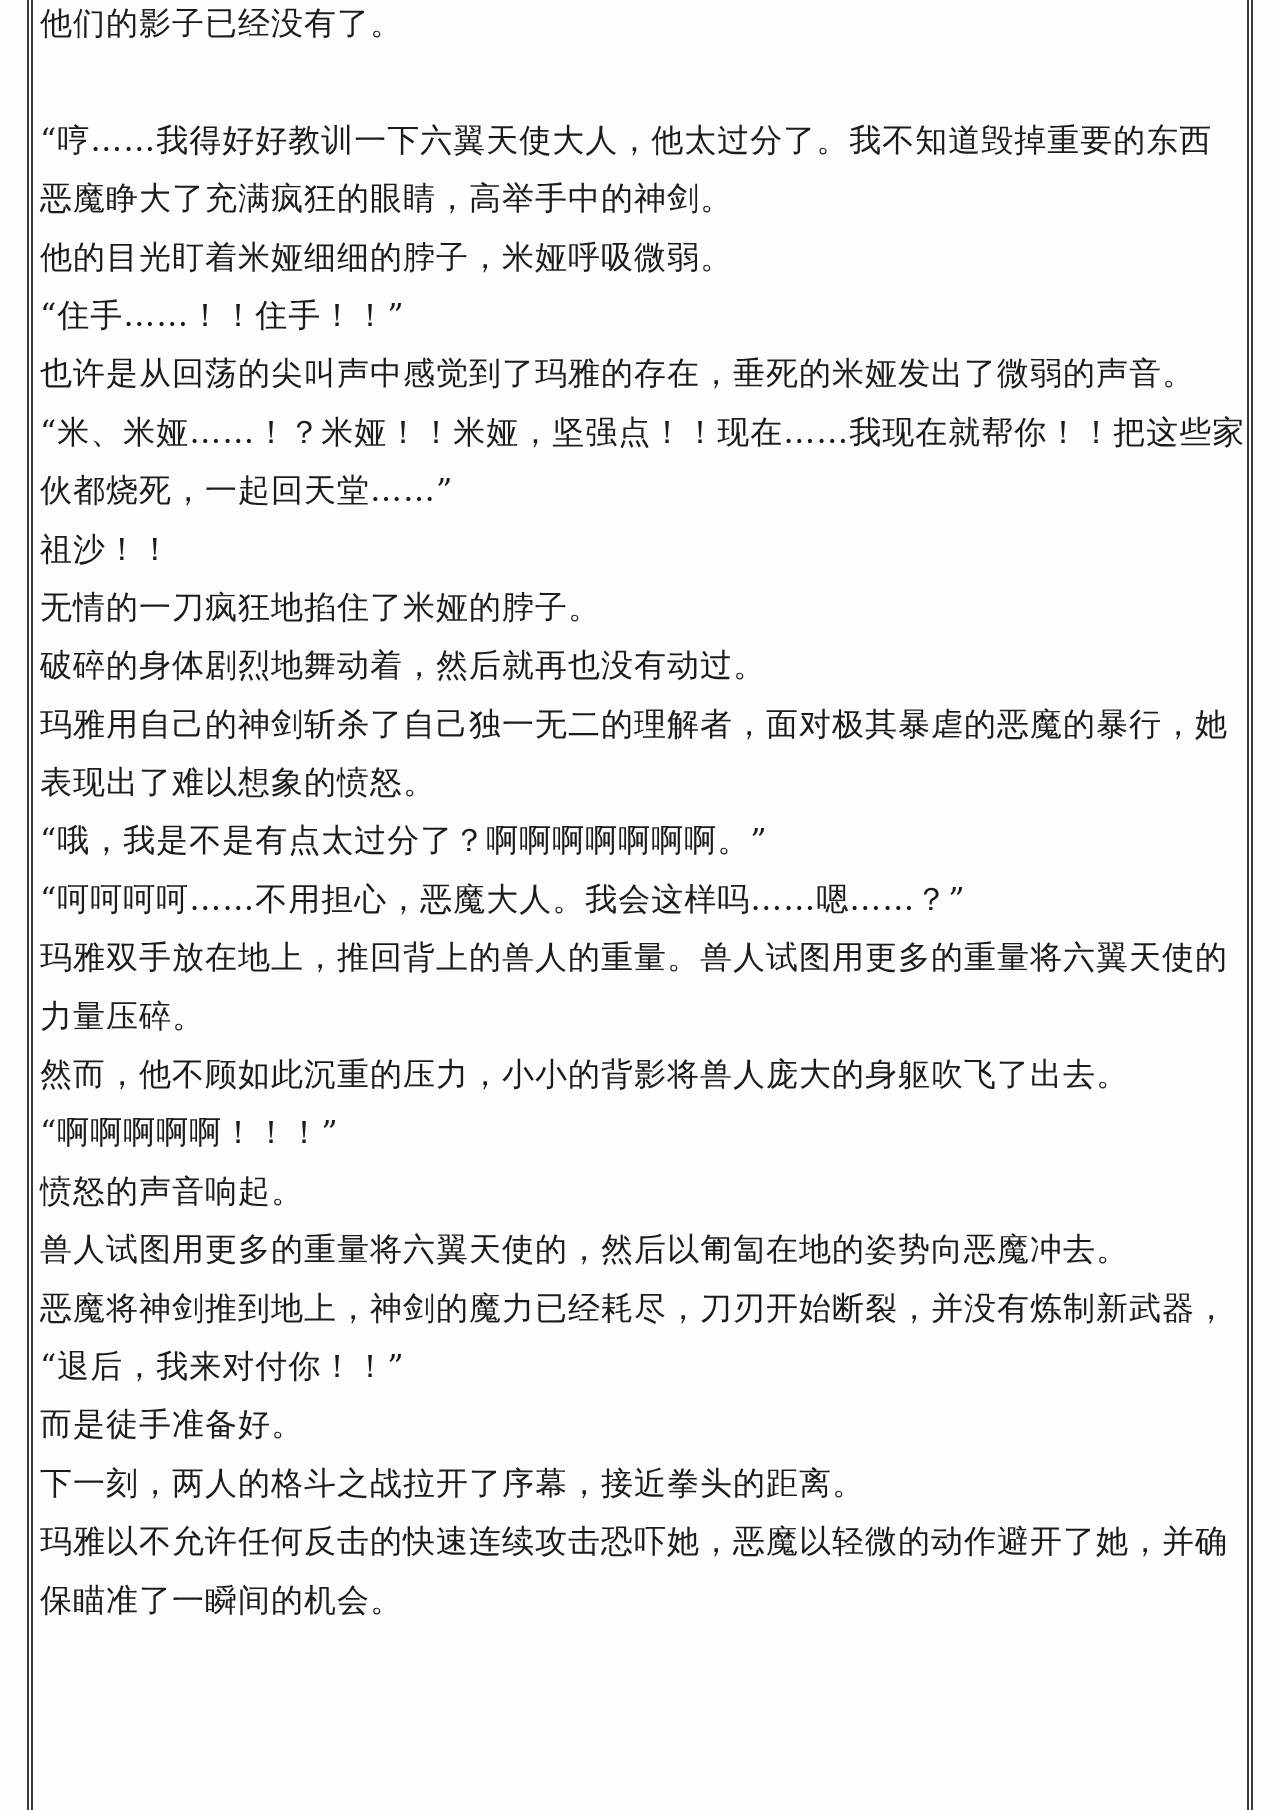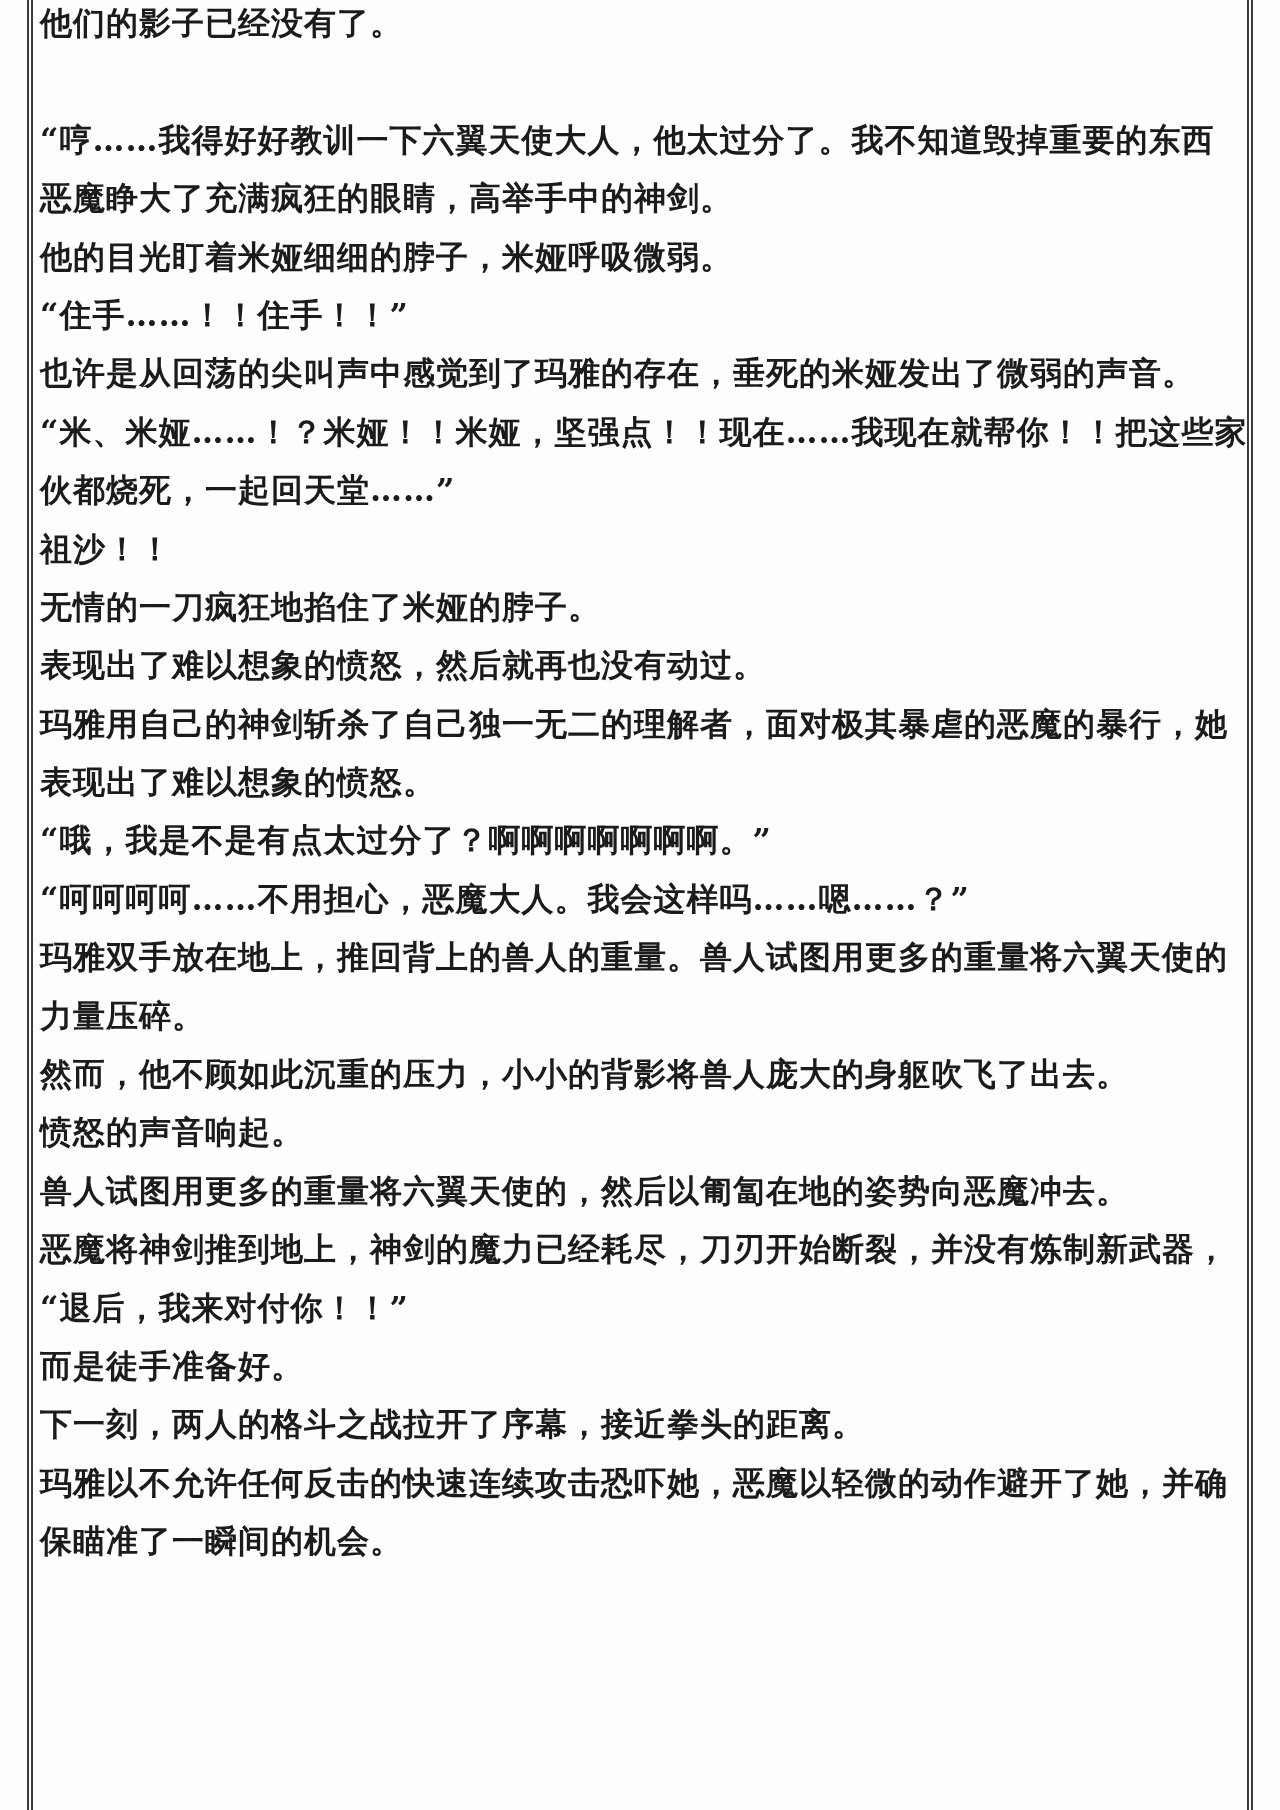--- a/index.html
+++ b/index.html
@@ -38,41 +38,42 @@
     margin: 0;
     overflow: visible;
   }
   .row.blank {
     
   }
 </style>
 </head>
 <body style="background: rgb(253, 253, 253);">
 
-<div class="page-frame" style="border-left-color: rgb(59, 59, 59); border-right-color: rgb(59, 59, 59); background: rgb(253, 253, 253); font-weight: bold;">
+<div class="page-frame" style="border-left-color: rgb(59, 59, 59); border-right-color: rgb(59, 59, 59); background: rgb(253, 253, 253);">
   <div class="text-column" id="rows-host" style="color: rgb(27, 27, 27);">
       <p class="row">他们的影子已经没有了。</p>
       <p class="row blank"></p>
       <p class="row">“哼……我得好好教训一下六翼天使大人，他太过分了。我不知道毁掉重要的东西</p>
       <p class="row">恶魔睁大了充满疯狂的眼睛，高举手中的神剑。</p>
       <p class="row">他的目光盯着米娅细细的脖子，米娅呼吸微弱。</p>
       <p class="row">“住手……！！住手！！”</p>
       <p class="row">也许是从回荡的尖叫声中感觉到了玛雅的存在，垂死的米娅发出了微弱的声音。</p>
       <p class="row">“米、米娅……！？米娅！！米娅，坚强点！！现在……我现在就帮你！！把这些家</p>
       <p class="row">伙都烧死，一起回天堂……”</p>
       <p class="row">祖沙！！</p>
       <p class="row">无情的一刀疯狂地掐住了米娅的脖子。</p>
-      <p class="row">表现出了难以想象的愤怒，然后就再也没有动过。</p>
+      <p class="row">破碎的身体剧烈地舞动着，然后就再也没有动过。</p>
       <p class="row">玛雅用自己的神剑斩杀了自己独一无二的理解者，面对极其暴虐的恶魔的暴行，她</p>
       <p class="row">表现出了难以想象的愤怒。</p>
       <p class="row">“哦，我是不是有点太过分了？啊啊啊啊啊啊啊。”</p>
       <p class="row">“呵呵呵呵……不用担心，恶魔大人。我会这样吗……嗯……？”</p>
       <p class="row">玛雅双手放在地上，推回背上的兽人的重量。兽人试图用更多的重量将六翼天使的</p>
       <p class="row">力量压碎。</p>
       <p class="row">然而，他不顾如此沉重的压力，小小的背影将兽人庞大的身躯吹飞了出去。</p>
+      <p class="row">“啊啊啊啊啊！！！”</p>
       <p class="row">愤怒的声音响起。</p>
       <p class="row">兽人试图用更多的重量将六翼天使的，然后以匍匐在地的姿势向恶魔冲去。</p>
       <p class="row">恶魔将神剑推到地上，神剑的魔力已经耗尽，刀刃开始断裂，并没有炼制新武器，</p>
       <p class="row">“退后，我来对付你！！”</p>
       <p class="row">而是徒手准备好。</p>
       <p class="row">下一刻，两人的格斗之战拉开了序幕，接近拳头的距离。</p>
       <p class="row">玛雅以不允许任何反击的快速连续攻击恐吓她，恶魔以轻微的动作避开了她，并确</p>
       <p class="row">保瞄准了一瞬间的机会。</p>
     </div>
 </div>

